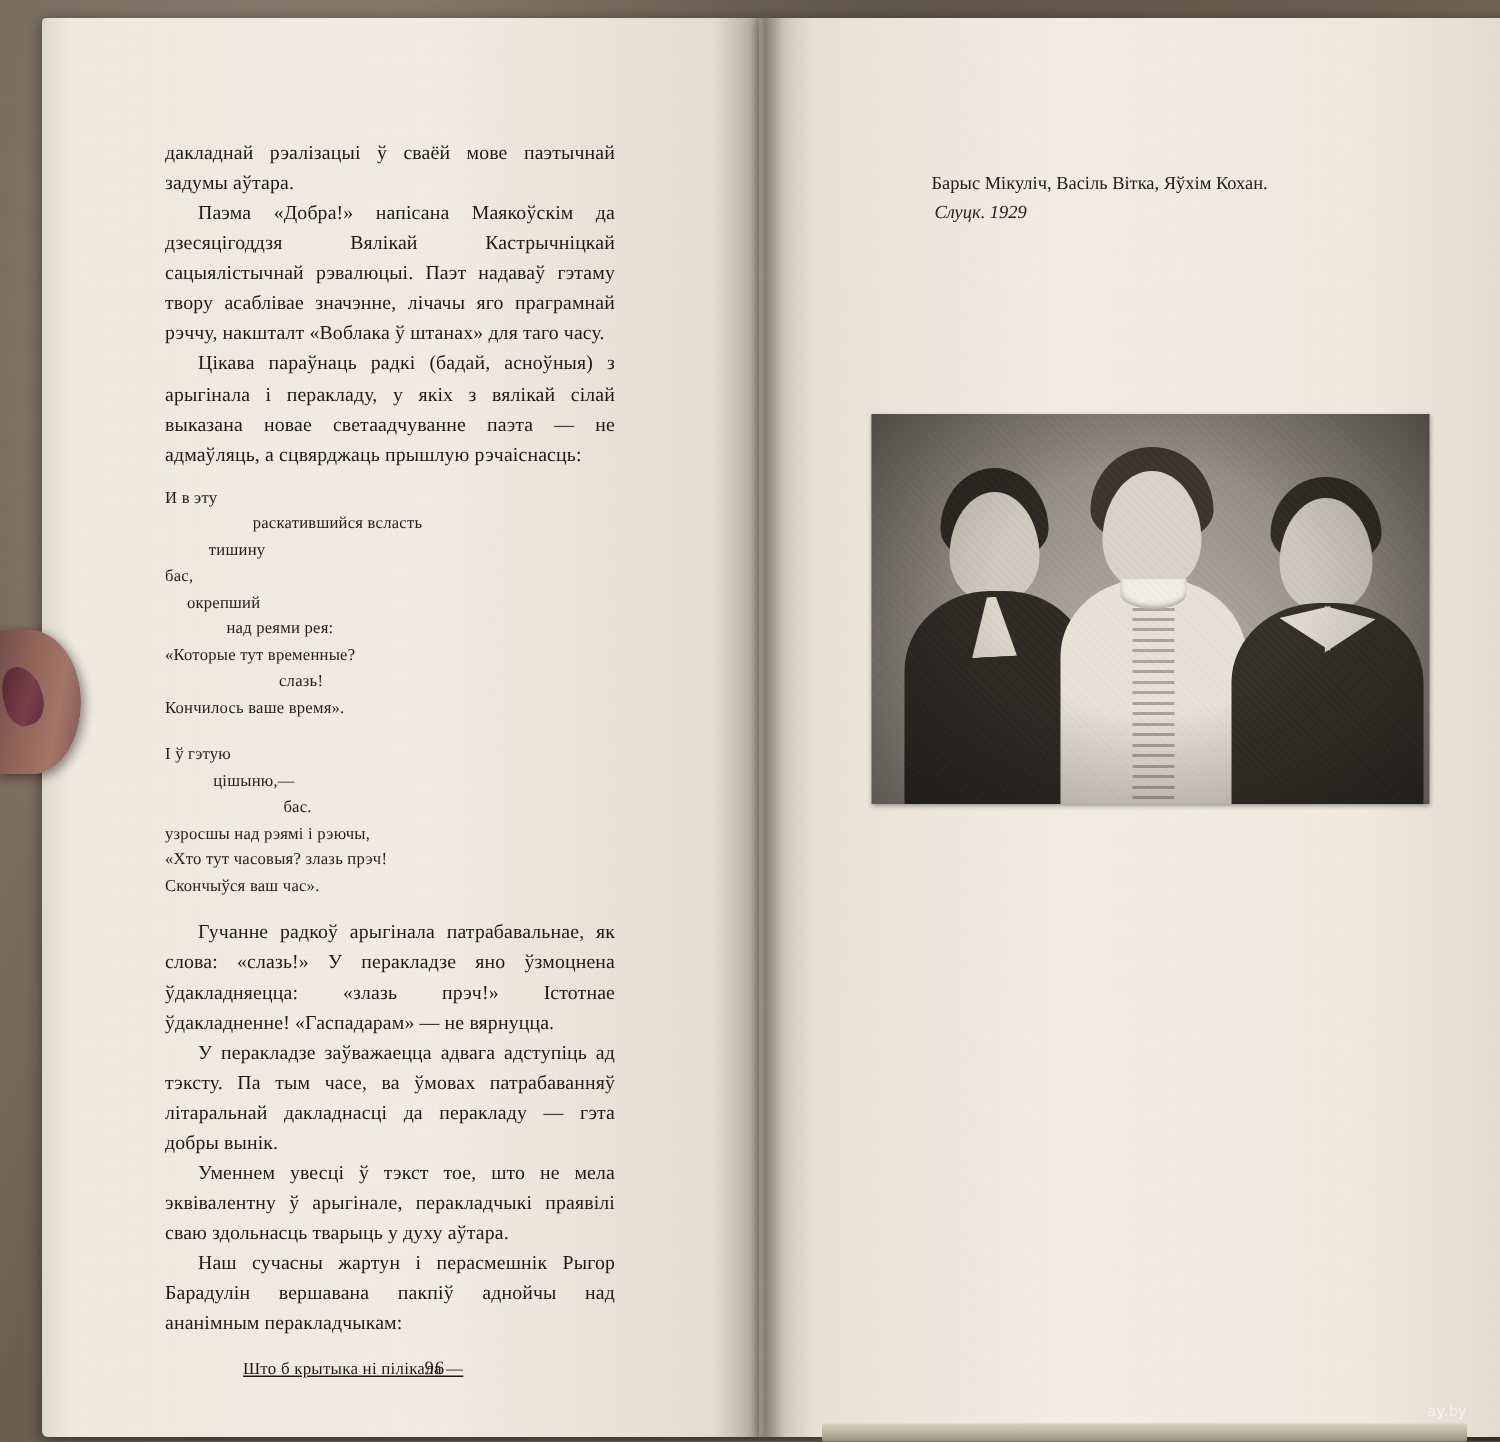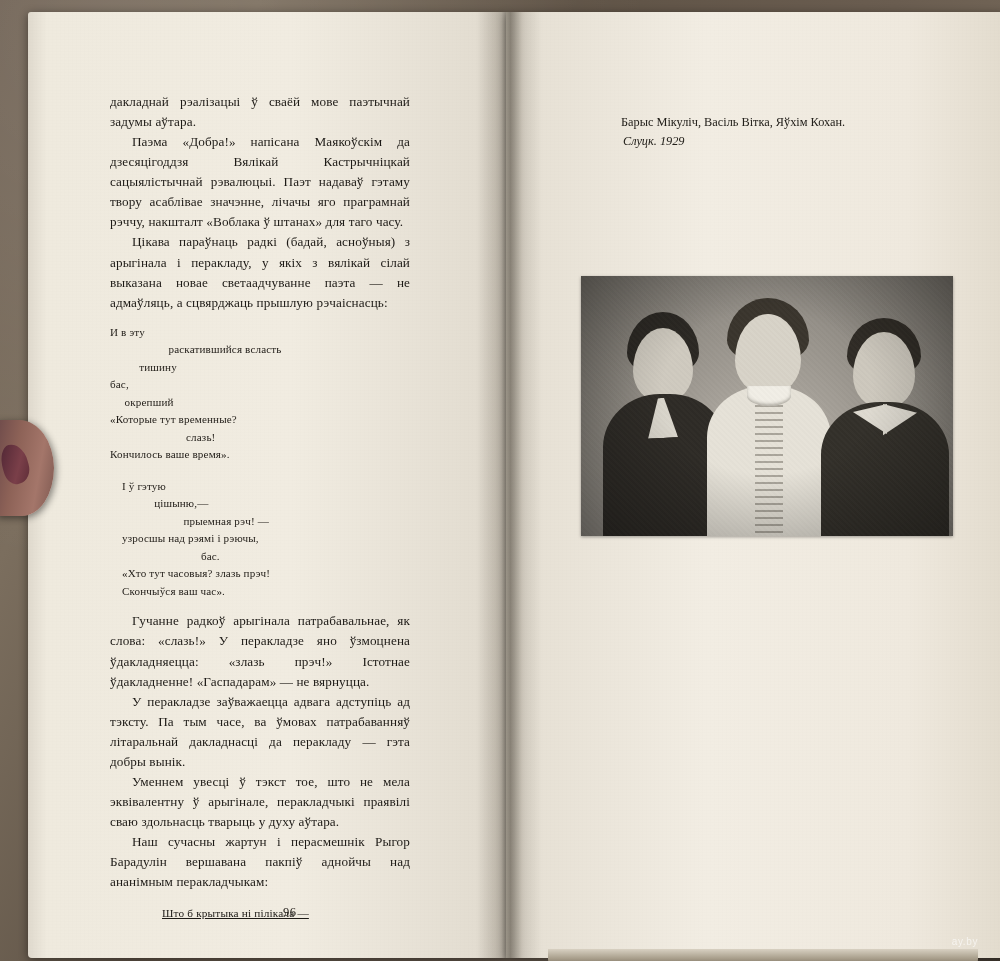--- a/index.html
+++ b/index.html
@@ -117,21 +117,21 @@
 
   .verse {
     font-size: 11.1px;
     line-height: 1.58;
     margin: 11px 0 11px 0;
     letter-spacing: .15px;
     color: #211d18;
     text-align: left;
   }
   .verse .l { white-space: pre; display: block; }
-  .verse.block2 { margin-top: 14px; margin-left: 12px; }
+  .verse.block2 { margin-top: 14px; }
 
   .quote-final {
     font-size: 11.3px;
     line-height: 1.6;
     margin-top: 12px;
     padding-left: 52px;
     letter-spacing: .15px;
     text-decoration: underline;
   }
   .quote-final .l { display: block; white-space: pre; }
@@ -290,31 +290,31 @@
       <p class="noind">дакладнай рэалізацыі ў сваёй мове паэтычнай задумы аўтара.</p>
       <p>Паэма «Добра!» напісана Маякоўскім да дзесяцігоддзя Вялікай Кастрычніцкай сацыялістычнай рэвалюцыі. Паэт надаваў гэтаму твору асаблівае значэнне, лічачы яго праграмнай рэччу, накшталт «Воблака ў штанах» для таго часу.</p>
       <p>Цікава параўнаць радкі (бадай, асноўныя) з арыгінала і перакладу, у якіх з вялікай сілай выказана новае светаадчуванне паэта — не адмаўляць, а сцвярджаць прышлую рэчаіснасць:</p>
 
       <div class="verse">
         <span class="l">И в эту</span>
         <span class="l">                    раскатившийся всласть</span>
         <span class="l">          тишину</span>
         <span class="l">бас,</span>
         <span class="l">     окрепший</span>
+        <span class="l">              над реями рея:</span>
         <span class="l">«Которые тут временные?</span>
         <span class="l">                          слазь!</span>
         <span class="l">Кончилось ваше время».</span>
       </div>
 
       <div class="verse block2">
         <span class="l">І ў гэтую</span>
         <span class="l">           цішыню,—</span>
-        <span class="l">                     прыемная рэч! —</span>
+        <span class="l">                           бас.</span>
         <span class="l">узросшы над рэямі і рэючы,</span>
-        <span class="l">                           бас.</span>
         <span class="l">«Хто тут часовыя? злазь прэч!</span>
         <span class="l">Скончыўся ваш час».</span>
       </div>
 
       <p>Гучанне радкоў арыгінала патрабавальнае, як слова: «слазь!» У перакладзе яно ўзмоцнена ўдакладняецца: «злазь прэч!» Істотнае ўдакладненне! «Гаспадарам» — не вярнуцца.</p>
       <p>У перакладзе заўважаецца адвага адступіць ад тэксту. Па тым часе, ва ўмовах патрабаванняў літаральнай дакладнасці да перакладу — гэта добры вынік.</p>
       <p>Уменнем увесці ў тэкст тое, што не мела эквівалентну ў арыгінале, перакладчыкі праявілі сваю здольнасць тварыць у духу аўтара.</p>
       <p>Наш сучасны жартун і перасмешнік Рыгор Барадулін вершавана пакпіў аднойчы над ананімным перакладчыкам:</p>
 
       <div class="quote-final">

